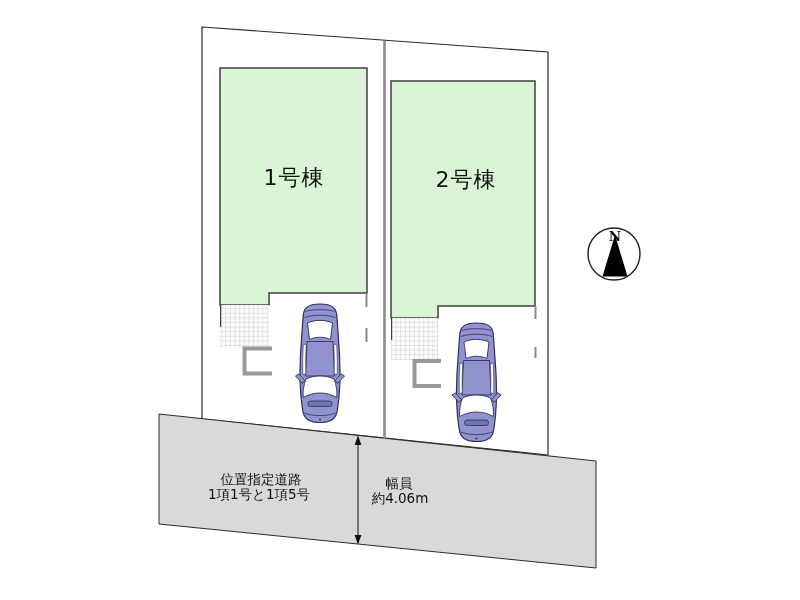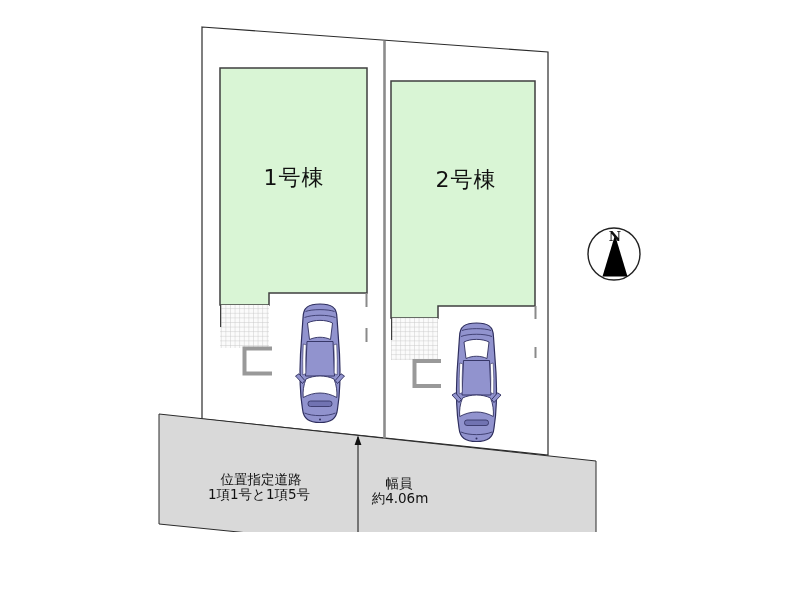--- a/index.html
+++ b/index.html
@@ -1,16 +1,16 @@
 <!DOCTYPE html>
 <html><head>
 <meta charset="utf-8">
 <style>
   html,body{margin:0;padding:0;background:#ffffff;}
-  .stage{position:relative;width:800px;height:532px;background:#ffffff;overflow:hidden;
+  .stage{position:relative;width:800px;height:600px;background:#ffffff;overflow:hidden;
          font-family:"DejaVu Sans","Liberation Sans",sans-serif;}
   svg{display:block;}
   text{fill:#111111;font-family:"DejaVu Sans","Liberation Sans",sans-serif;}
   .bldg-label{font-size:22px;letter-spacing:1px;}
   .road-label{font-size:13.5px;}
   .compass-n{font-family:"DejaVu Serif","Liberation Serif",serif;font-weight:bold;font-size:13.5px;}
 </style>
 </head>
 <body>
 

